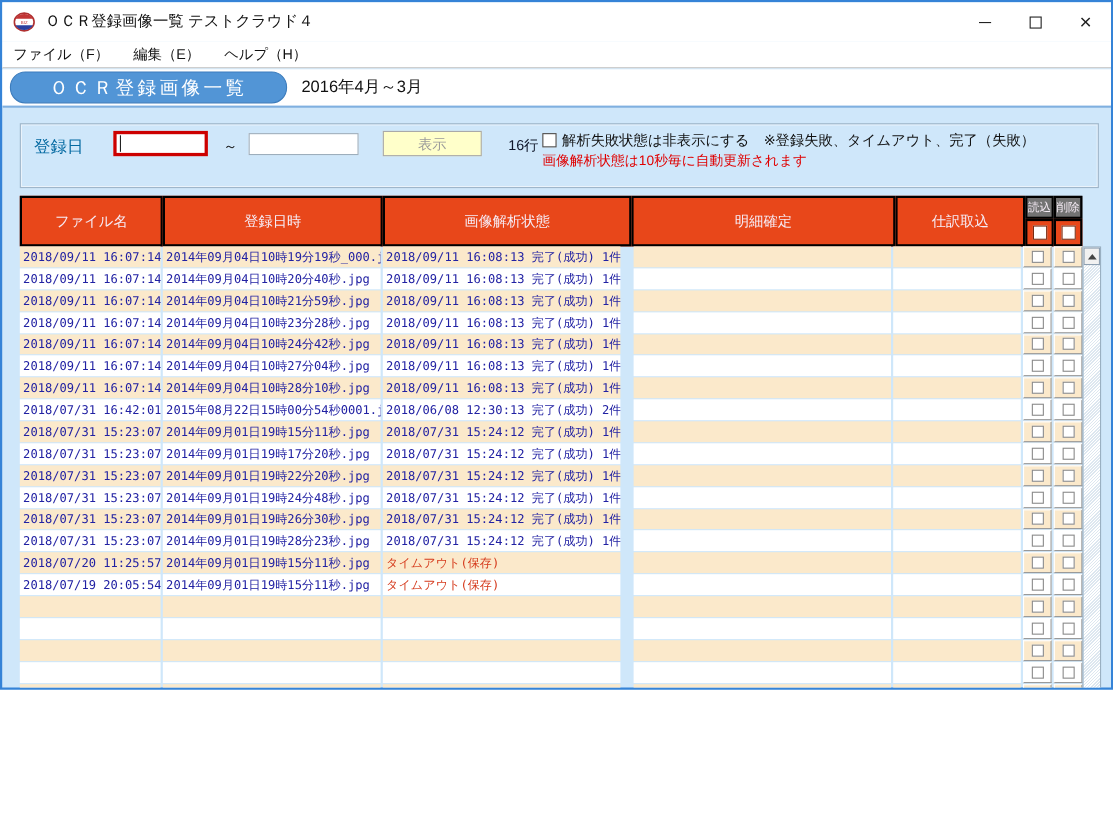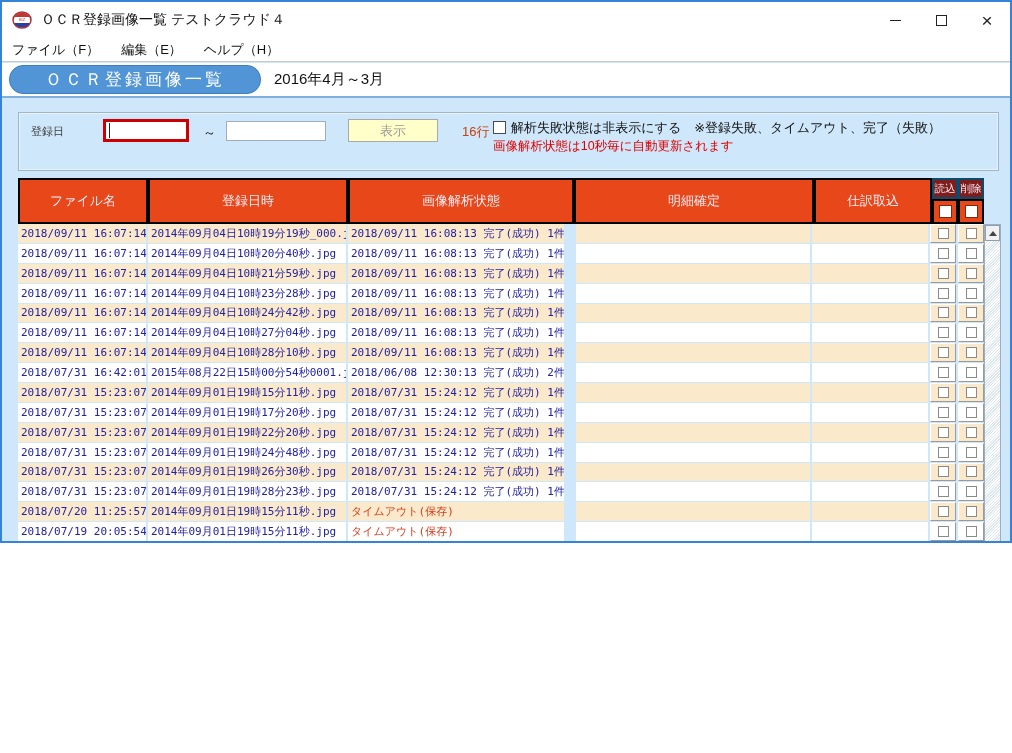--- a/index.html
+++ b/index.html
@@ -1,17 +1,17 @@
 <!DOCTYPE html>
 <html><head>
 <meta charset="utf-8">
 <style>
   * { margin:0; padding:0; box-sizing:border-box; }
   html,body { width:1012px; height:753px; font-family:"Liberation Sans","DejaVu Sans",sans-serif; }
-  .win { position:relative; width:1012px; height:543px; background:#cfe7fa; border:2px solid #3583d7; overflow:hidden; }
+  .win { position:relative; width:1012px; height:627px; background:#cfe7fa; border:2px solid #3583d7; overflow:hidden; }
 
   
   .titlebar { position:absolute; left:0; top:0; width:1008px; height:36px; background:#ffffff; display:flex; align-items:center; }
   .appicon { width:20px; height:20px; margin-left:10px; }
   .wtitle { margin-left:9px; font-size:14px; color:#111; white-space:nowrap; }
   .wctrls { position:absolute; right:0; top:0; height:36px; display:flex; }
   .wbtn { width:46px; height:36px; display:flex; align-items:center; justify-content:center; color:#222; }
   .glyph-min { width:11px; height:0; border-top:1px solid #222; display:block; }
   .glyph-max { width:11px; height:11px; border:1px solid #222; display:block; }
   .glyph-close { font-size:19px; line-height:19px; font-weight:300; }
@@ -20,40 +20,40 @@
   .menubar { position:absolute; left:0; top:36px; width:1008px; height:24px; background:#ffffff; border-bottom:1px solid #c9c9c9; display:flex; align-items:center; padding-left:10px; }
   .menuitem { font-size:13px; color:#111; margin-right:22px; white-space:nowrap; }
 
   
   .band { position:absolute; left:0; top:61px; width:1008px; height:35px; background:#ffffff; border-bottom:2px solid #7fb0e0; }
   .pill { position:absolute; left:7px; top:2px; width:252px; height:29px; background:#5295d6; border:1px solid #3d7dbd; border-radius:14px; color:#fff; font-size:17px; letter-spacing:3px; display:flex; align-items:center; justify-content:center; white-space:nowrap; overflow:hidden; }
   .period { position:absolute; left:272px; top:7px; font-size:15px; color:#111; white-space:nowrap; }
 
   
   .filter { position:absolute; left:16px; top:110px; width:981px; height:59px; border:1px solid #9fb6ca; box-shadow:inset 0 0 0 1px #eaf3fb; }
-  .flabel { position:absolute; font-size:11px; color:#404040; white-space:nowrap;text-align:center; }
+  .flabel { position:absolute; font-size:15px; color:#0369a1; white-space:nowrap;text-align:center; }
   .date-from { position:absolute; left:84px; top:6px; width:86px; height:23px; background:#fff; border:3px solid #cc0000; font-size:12px; padding:0 2px; }
   .caret { position:absolute; left:90px; top:10px; width:1px; height:15px; background:#222; }
   .tilde { position:absolute; left:184px; top:11px; font-size:13px; color:#111; }
   .date-to { position:absolute; left:207px; top:8px; width:100px; height:20px; background:#fff; border:1px solid #9daebc; font-size:12px; padding:0 2px; }
   .show-btn { position:absolute; left:329px; top:6px; width:90px; height:23px; background:#ffffca; border:1px solid #a9a9a9; color:#9b9b9b; font-size:13px; text-align:center; line-height:21px; }
-  .rowcount { position:absolute; left:443px; top:10px; font-size:13px; color:#c2410c; }
+  .rowcount { position:absolute; left:443px; top:10px; font-size:13px; color:#0f172a; }
   .cb { display:inline-block; width:13px; height:13px; background:#fff; border:1px solid #4a4a4a; font-family:"DejaVu Sans",sans-serif; font-size:12px; line-height:12px; text-align:center; color:#000; vertical-align:-2px; }
   .hidefailed { position:absolute; left:474px; top:6px; font-size:13px; color:#111; white-space:nowrap; }
   .notice { position:absolute; left:474px; font-size:12.5px; color:#e00000; white-space:nowrap; }
   .n1 { top:25px; } .n2 { top:41px; }
   .autoreg { position:absolute; left:12px; top:36px; font-size:13px; color:#111; white-space:nowrap; }
   .hidefailed .cb, .autoreg .cb { margin-right:5px; }
 
   
   .table { position:absolute; left:16px; top:176px; width:983px; height:502px; }
   .thead { display:grid; grid-template-columns:130px 200px 226px 240px 118px 26px 26px; height:46px; }
   .hc { background:#e8471a; border:2px solid #000; color:#f6ecf6; font-size:13px; display:flex; align-items:center; justify-content:center; white-space:nowrap; overflow:hidden; }
   .hsplit { display:flex; flex-direction:column; }
-  .hsplit .htop { height:21px; background:#7f1d1d; border:2px solid #0c4a6e; color:#f6ecf6; font-size:10.5px; display:flex; align-items:center; justify-content:center; overflow:hidden; }
+  .hsplit .htop { height:21px; background:#737373; border:2px solid #000000; color:#f6ecf6; font-size:10.5px; display:flex; align-items:center; justify-content:center; overflow:hidden; }
   .hsplit .hbot { flex:1; background:#e8471a; border:2px solid #000; display:flex; align-items:center; justify-content:center; }
   .hcb { width:13px; height:13px; background:#fff; border:1px solid #7a2a10; }
 
   .tbody { position:absolute; left:0; top:46px; width:966px; height:456px; display:flex; flex-direction:column; gap:1px; }
   .trow { flex:1; display:grid; grid-template-columns:128px 198px 216px 8px 234px 116px 26px 26px; column-gap:2px; min-height:0; }
   .tc { font-family:"DejaVu Sans Mono","Liberation Mono",monospace; font-size:11px; color:#2121a3; display:flex; align-items:center; padding-left:3px; white-space:nowrap; overflow:hidden; }
   .odd .tc { background:#fbe9cb; }
   .even .tc { background:#ffffff; }
   .tc.gapcol { background:transparent !important; padding:0; }
   .tc.timeout { color:#d5391b; }

